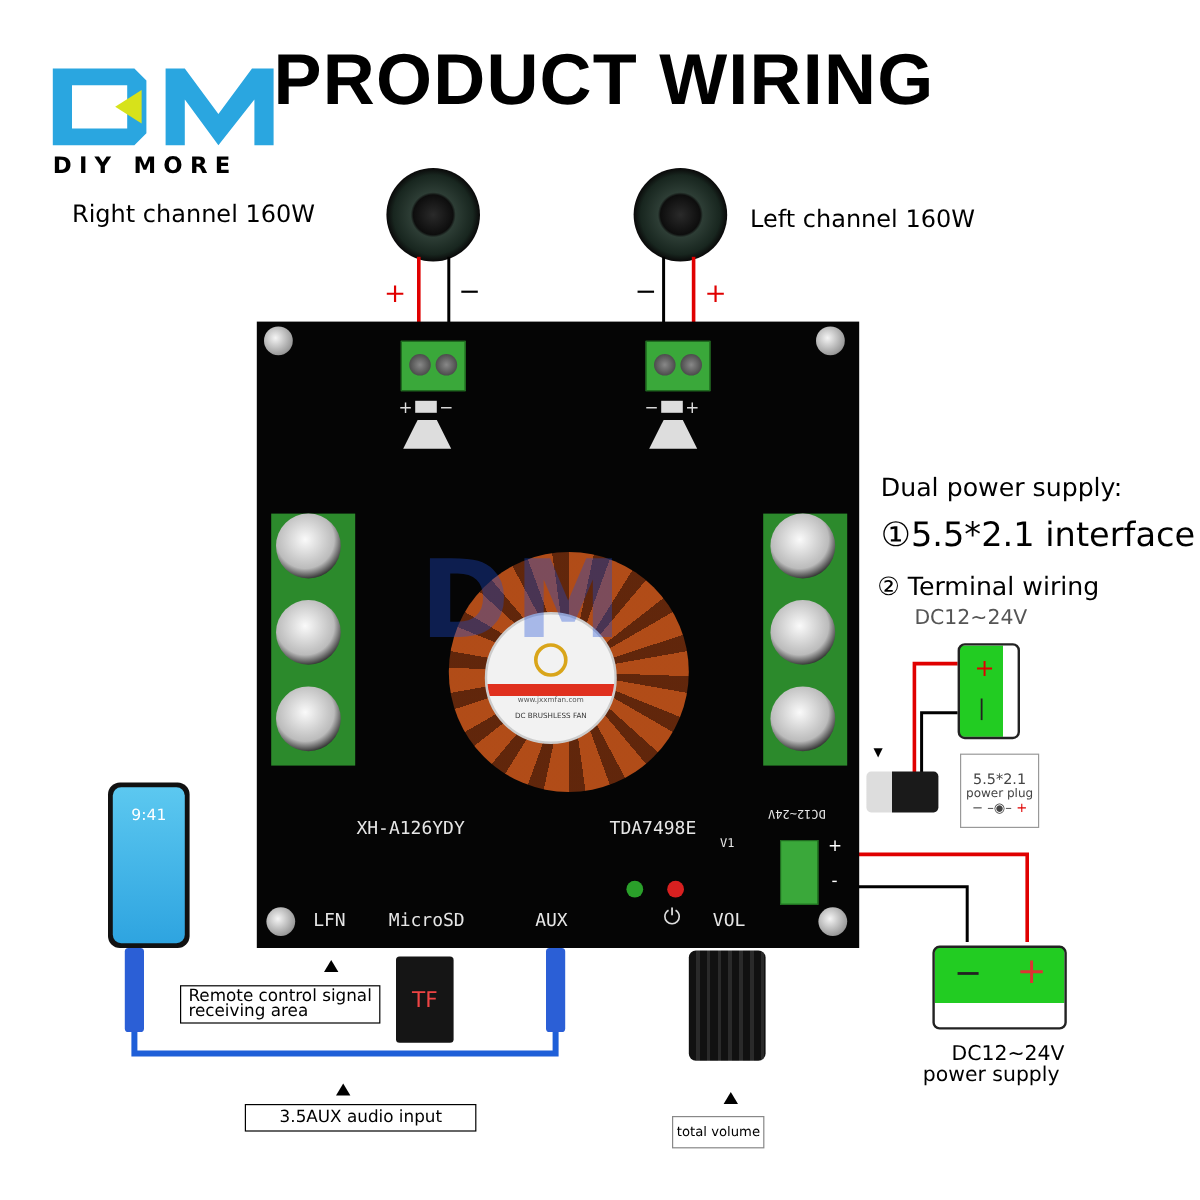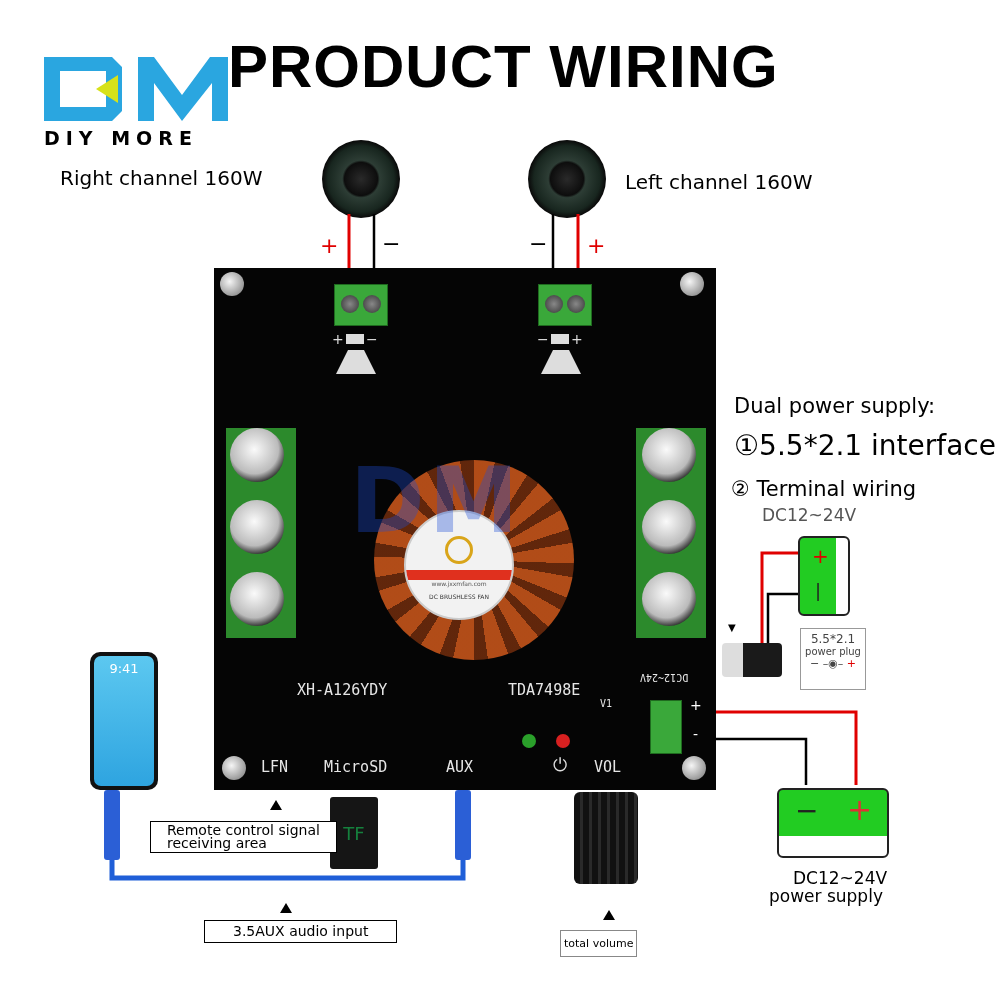--- a/index.html
+++ b/index.html
@@ -8,21 +8,21 @@
   .title{left:228px;top:32px;font-size:60px;font-weight:bold;color:#000;letter-spacing:1px;font-family:Liberation Sans, sans-serif;}
   .logo-text{left:44px;top:127px;font-size:19px;font-weight:bold;letter-spacing:6px;color:#000;font-family:"DejaVu Sans",sans-serif;}
   .lbl{font-size:20px;color:#000;}
   .board{left:214px;top:268px;width:502px;height:522px;background:#050505;}
   .pcbtxt{color:#e6e6e6;font-family:"DejaVu Sans Mono",monospace;font-size:15px;}
   .screw{width:24px;height:24px;border-radius:50%;background:radial-gradient(circle at 40% 40%,#f5f5f5,#9a9a9a 70%,#555);}
   .terminal{width:52px;height:40px;background:#3aa83a;border:1px solid #1f6b1f;}
   .term-hole{position:absolute;top:10px;width:18px;height:18px;border-radius:50%;background:radial-gradient(circle,#888,#333);}
   .cap{width:54px;height:54px;border-radius:50%;background:radial-gradient(circle at 45% 40%,#fafafa,#bbb 55%,#333 75%,#111);}
   .capbase{background:#2c8a2c;}
-  .boxlabel{border:1.5px solid #000;background:#fff;color:#000;font-size:14px;padding:2px 16px;line-height:13px;}
+  .boxlabel{border:1.5px solid #000;background:#fff;color:#000;font-size:14px;padding:2px 6px;line-height:13px;}
   .tri{width:0;height:0;border-left:6px solid transparent;border-right:6px solid transparent;border-bottom:10px solid #000;}
   .battery{border:2px solid #222;border-radius:6px;background:#22cc22;}
   .speaker{width:78px;height:78px;border-radius:50%;background:radial-gradient(circle at 50% 50%,#2a2a2a 0,#0d0d0d 30%,#2d3d35 34%,#18261f 60%,#0a0a0a 70%,#3a3a3a 100%);}
 </style>
 </head>
 <body>
 
 <div class="abs" style="left:42px;top:55px;width:190px;height:68px;">
   <svg width="190" height="68" viewBox="0 0 190 68">
     <path d="M2 2 H70 L80 12 V56 L70 66 H2 Z M18 16 V52 H64 V16 Z" fill="#2aa6e0"></path>
@@ -124,26 +124,26 @@
 <div class="abs" style="left:522px;top:734px;width:14px;height:14px;border-radius:50%;background:#2aa02a;"></div>
 <div class="abs" style="left:556px;top:734px;width:14px;height:14px;border-radius:50%;background:#d82020;"></div>
 <div class="abs" style="left:553px;top:754px;color:#ddd;font-size:18px;">⏻</div>
 
 <div class="abs" style="left:650px;top:700px;width:30px;height:52px;background:#3aa83a;border:1px solid #1f6b1f;"></div>
 <div class="abs" style="left:690px;top:697px;color:#fff;font-size:14px;">+</div>
 <div class="abs" style="left:693px;top:726px;color:#fff;font-size:14px;">-</div>
 
 <div class="abs" style="left:574px;top:792px;width:64px;height:92px;border-radius:6px;background:repeating-linear-gradient(90deg,#111 0 6px,#2a2a2a 6px 9px);"></div>
 
-<div class="abs" style="left:330px;top:797px;width:48px;height:72px;background:#151515;border-radius:3px;color:#15803d;font-size:18px;display:flex;align-items:center;justify-content:center;">
+<div class="abs" style="left:330px;top:797px;width:48px;height:72px;background:#151515;border-radius:3px;color:#ef4444;font-size:18px;display:flex;align-items:center;justify-content:center;">
     <span>TF</span>
   </div>
 
 <div class="abs" style="left:90px;top:652px;width:68px;height:138px;border-radius:10px;background:#111;padding:4px;box-sizing:border-box;">
-  <div style="width:100%;height:100%;border-radius:7px;background:linear-gradient(#5cc8f0,#2ea4e0);color:#fff;text-align:center;font-size:13px;padding-top:5px;box-sizing:border-box;">
+  <div style="width:100%;height:100%;border-radius:7px;background:linear-gradient(#5cc8f0,#2ea4e0);color:#fff;text-align:center;font-size:13px;padding-top:16px;box-sizing:border-box;">
     <span>9:41</span>
   </div>
 </div>
 
 <div class="abs tri" style="left:270px;top:800px;"></div>
 <div class="abs boxlabel" style="left:150px;top:821px;">
   <div>Remote control signal</div>
   <div>receiving area</div>
 </div>
 <div class="abs tri" style="left:280px;top:903px;"></div>
@@ -155,21 +155,21 @@
 <div class="abs lbl" style="left:734px;top:429px;font-size:28px;">①5.5*2.1 interface</div>
 <div class="abs lbl" style="left:731px;top:465px;font-size:21px;margin-top:12px;">② Terminal wiring</div>
 <div class="abs" style="left:762px;top:505px;font-size:17px;color:#555;">DC12~24V</div>
 <div class="abs battery" style="left:798px;top:536px;width:48px;height:76px;background:linear-gradient(90deg,#22cc22 0 75%,#fff 75%);">
   <div style="position:absolute;left:12px;top:6px;color:#e00000;font-size:20px;">+</div>
   <div style="position:absolute;left:15px;top:42px;color:#222;font-size:18px;">|</div>
 </div>
 <div class="abs" style="left:728px;top:622px;font-size:10px;">▼</div>
 <div class="abs" style="left:722px;top:643px;width:60px;height:34px;border-radius:4px;background:linear-gradient(90deg,#ddd 0 35%,#1a1a1a 35%);"></div>
 <div class="abs" style="left:800px;top:628px;width:64px;height:60px;border:1px solid #999;font-size:10px;text-align:center;color:#444;">
-  <div style="font-size:12px;margin-top:3px;">5.5*2.1</div>
+  <div style="font-size:12px;margin-top:13px;">5.5*2.1</div>
   <div>power plug</div>
   <div style="font-size:11px;"><span>−</span> –◉– <span style="color:#e00000;">+</span></div>
 </div>
 
 <div class="abs battery" style="left:777px;top:788px;width:108px;height:66px;background:linear-gradient(#22cc22 0 70%,#fff 70%);">
   <div style="position:absolute;left:16px;top:4px;color:#222;font-size:28px;">−</div>
   <div style="position:absolute;left:68px;top:2px;color:#d33;font-size:30px;">+</div>
 </div>
 <div class="abs" style="left:793px;top:868px;font-size:17px;">DC12~24V</div>
 <div class="abs" style="left:769px;top:886px;font-size:17px;">power supply</div>

